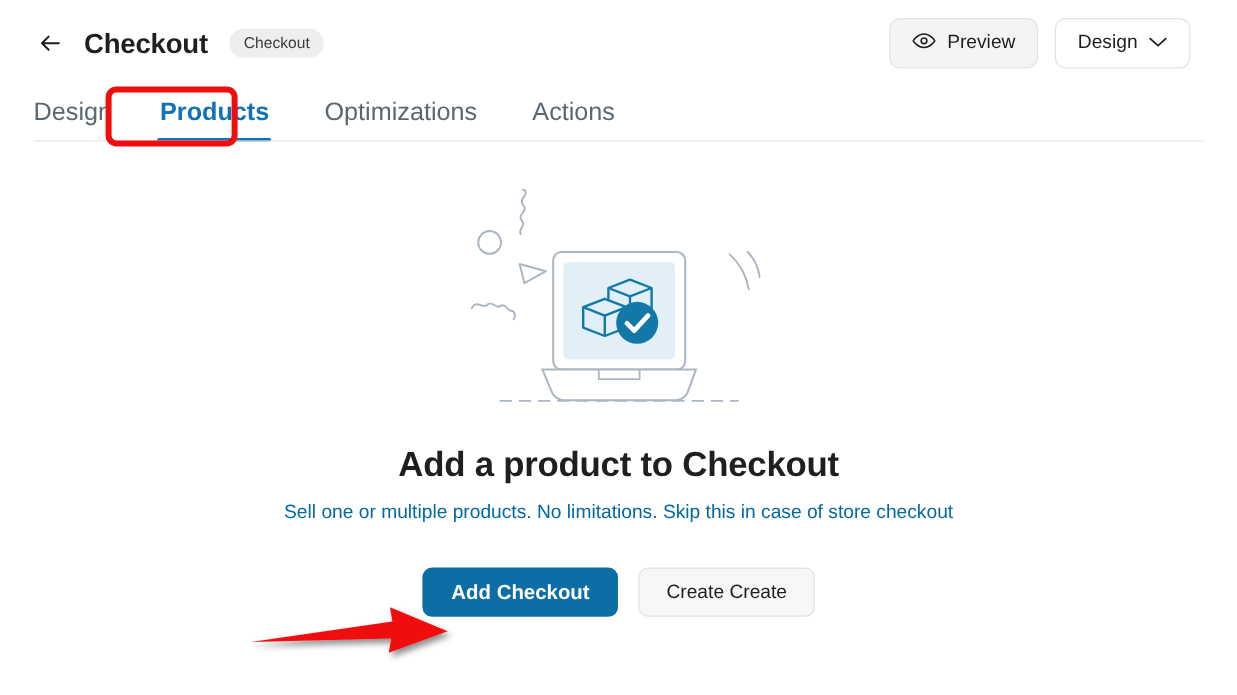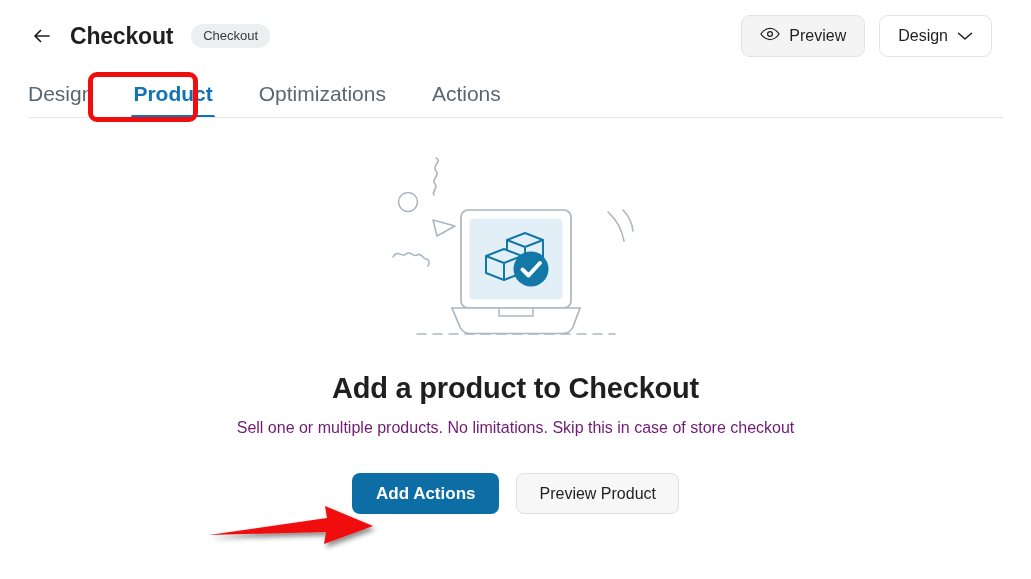--- a/index.html
+++ b/index.html
@@ -70,21 +70,21 @@
   
   .empty {
     position: absolute; left: 0; top: 150px; width: 1031px;
     display: flex; flex-direction: column; align-items: center;
   }
   .illus { width: 270px; height: 200px; margin-bottom: 22px; }
   .empty-title {
     font-size: 29px; font-weight: bold; color: #1f1f1f; letter-spacing: -0.2px;
   }
   .empty-sub {
-    margin-top: 14px; font-size: 16px; color: #701a75;
+    margin-top: 14px; font-size: 16px; color: #0369a1;
   }
   .cta-row {
     margin-top: 36px; display: flex; align-items: center; gap: 17px;
   }
   .btn-primary {
     background: #0c6ea4; color: #ffffff; border: none; border-radius: 8px;
     height: 41px; padding: 0 24px; font-size: 17px; font-weight: bold;
     cursor: pointer; font-family: "Liberation Sans", sans-serif;
   }
   .btn-secondary {
@@ -136,21 +136,21 @@
       </button>
     </div>
   </div>
 
   <div class="tabbar">
     <div class="tabs">
       <div class="tab">
         <span>Design</span>
       </div>
       <div class="tab active">
-        <span>Product</span>
+        <span>Products</span>
       </div>
       <div class="tab">
         <span>Optimizations</span>
       </div>
       <div class="tab">
         <span>Actions</span>
       </div>
     </div>
   </div>
   <div class="tab-divider"></div>
@@ -191,22 +191,22 @@
 
         <circle cx="150" cy="119" r="17.5" fill="#1278a8"></circle>
         <path d="M141.5 119.5 l6 6 11.5 -12.5" stroke="#ffffff" stroke-width="4" stroke-linecap="round" stroke-linejoin="round" fill="none"></path>
       </svg>
     </div>
 
     <div class="empty-title">Add a product to Checkout</div>
     <div class="empty-sub">Sell one or multiple products. No limitations. Skip this in case of store checkout</div>
 
     <div class="cta-row">
-      <button class="btn-primary">Add Actions</button>
-      <button class="btn-secondary">Preview Product</button>
+      <button class="btn-primary">Add Checkout</button>
+      <button class="btn-secondary">Create Create</button>
     </div>
   </div>
 
   <div class="red-arrow">
     <svg width="180" height="58" viewBox="0 0 180 58" fill="none">
       <defs>
         <filter id="arrowShadow" x="-20%" y="-20%" width="150%" height="160%">
           <feDropShadow dx="2.5" dy="3.5" stdDeviation="2.5" flood-color="#000000" flood-opacity="0.45"></feDropShadow>
         </filter>
       </defs>

